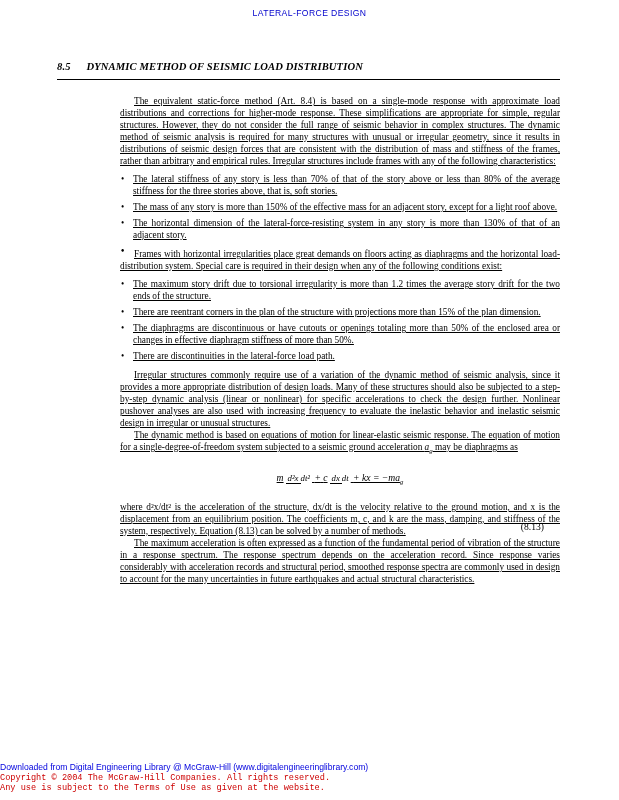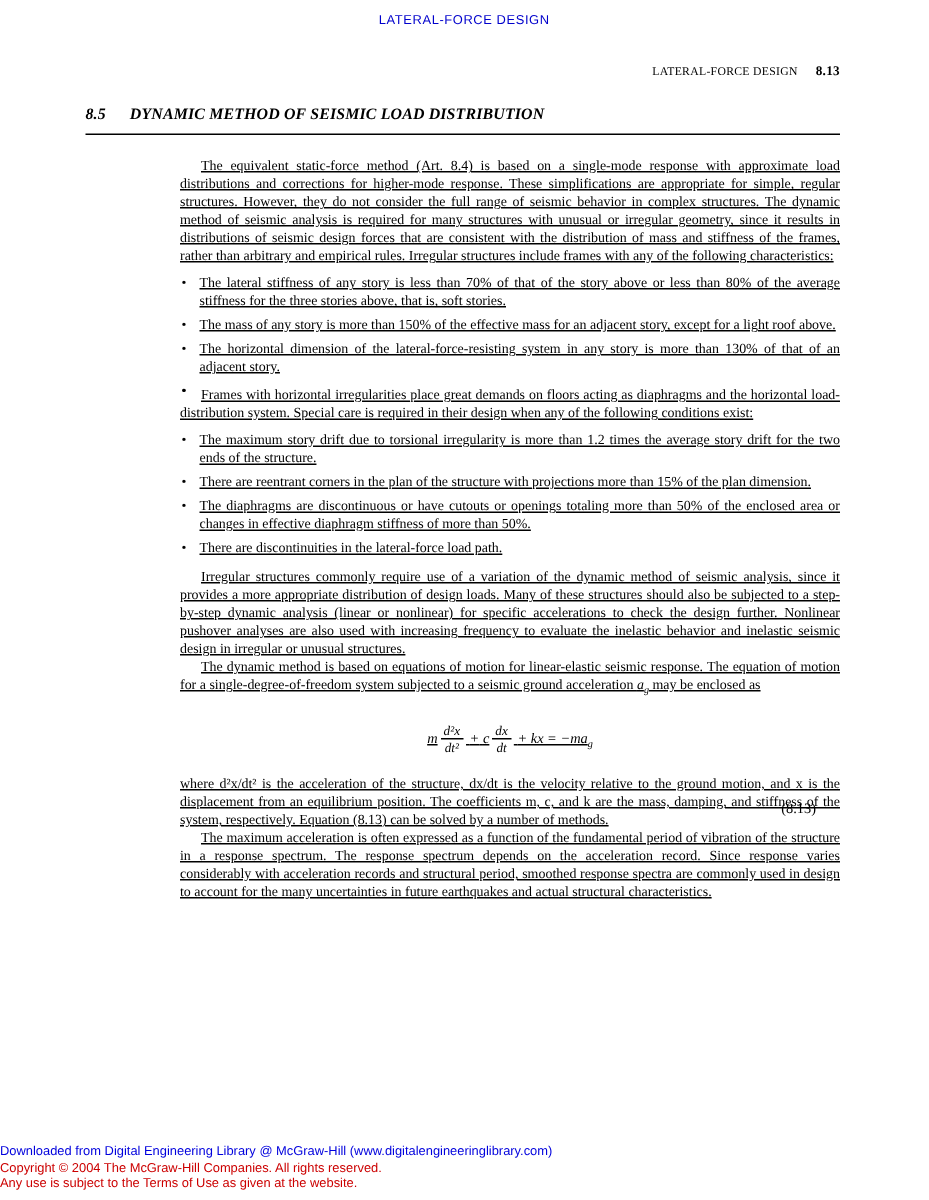--- a/index.html
+++ b/index.html
@@ -59,21 +59,21 @@
   ul.bullets .dot { position:absolute; left:-12px; top:-0.5px; }
 
   .equation {
     position:relative;
     text-align:center;
     margin:15px 0 13px 0;
     font-style:italic;
     font-size:9.6px;
   }
   .equation .frac {
-    display:inline-flex; flex-direction:column;
+    display:inline-flex; flex-direction:row;
     vertical-align:middle; text-align:center;
     margin:0 2px;
     font-size:8.8px; line-height:10.5px;
   }
   .equation .frac .num { border-bottom:0.8px solid #000; padding:0 2px; }
   .equation sub, .body-text sub { font-size:6.8px; font-style:italic; }
   .eq-no {
     position:absolute; right:16px; top:50%;
     transform:translateY(-50%);
     font-style:normal;
@@ -81,34 +81,31 @@
   }
 
   .footer {
     position:absolute; left:0; right:0; top:762px;
     text-align:left;
     font-family:"Liberation Sans", sans-serif;
     font-size:8.6px;
     line-height:10.6px;
   }
   .f-blue { color:#0000dd; cursor:pointer; }
-  .f-red  { color:#cc0000; }
+  .f-red  { color:#cc0000;font-family:Liberation Mono, monospace; }
 </style>
 </head>
 <body>
 
 <div class="page">
 
   <div class="top-link">LATERAL-FORCE DESIGN</div>
 
   <div class="content">
 
-    <div class="running-head">
-      <span>LATERAL-FORCE DESIGN</span><span class="pg-num">8.13</span>
-    </div>
 
     <div class="section-heading">
       <span class="sec-num">8.5</span><span>DYNAMIC METHOD OF SEISMIC LOAD DISTRIBUTION</span>
     </div>
     <div class="heading-rule"></div>
 
     <div class="body-text">
 
       <p class="para ind">The equivalent static-force method (Art. 8.4) is based on a single-mode response with approximate load distributions and corrections for higher-mode response. These simplifications are appropriate for simple, regular structures. However, they do not consider the full range of seismic behavior in complex structures. The dynamic method of seismic analysis is required for many structures with unusual or irregular geometry, since it results in distributions of seismic design forces that are consistent with the distribution of mass and stiffness of the frames, rather than arbitrary and empirical rules. Irregular structures include frames with any of the following characteristics:</p>
 
@@ -124,21 +121,21 @@
 
       <ul class="bullets">
         <li><span class="dot">•</span><span>The maximum story drift due to torsional irregularity is more than 1.2 times the average story drift for the two ends of the structure.</span></li>
         <li><span class="dot">•</span><span>There are reentrant corners in the plan of the structure with projections more than 15% of the plan dimension.</span></li>
         <li><span class="dot">•</span><span>The diaphragms are discontinuous or have cutouts or openings totaling more than 50% of the enclosed area or changes in effective diaphragm stiffness of more than 50%.</span></li>
         <li><span class="dot">•</span><span>There are discontinuities in the lateral-force load path.</span></li>
       </ul>
 
       <p class="para ind sp-before">Irregular structures commonly require use of a variation of the dynamic method of seismic analysis, since it provides a more appropriate distribution of design loads. Many of these structures should also be subjected to a step-by-step dynamic analysis (linear or nonlinear) for specific accelerations to check the design further. Nonlinear pushover analyses are also used with increasing frequency to evaluate the inelastic behavior and inelastic seismic design in irregular or unusual structures.</p>
 
-      <p class="para ind"><span>The dynamic method is based on equations of motion for linear-elastic seismic response. The equation of motion for a single-degree-of-freedom system subjected to a seismic ground acceleration </span><i>a</i><sub>g</sub><span> may be enclosed as</span></p>
+      <p class="para ind"><span>The dynamic method is based on equations of motion for linear-elastic seismic response. The equation of motion for a single-degree-of-freedom system subjected to a seismic ground acceleration </span><i>a</i><sub>g</sub><span> may be diaphragms as</span></p>
 
       <div class="equation">
         <span>m</span><span class="frac">
             <span class="num">d²x</span>
             <span>dt²</span>
           </span>
         <span>+</span>
         <span>c</span><span class="frac">
             <span class="num">dx</span>
             <span>dt</span>

